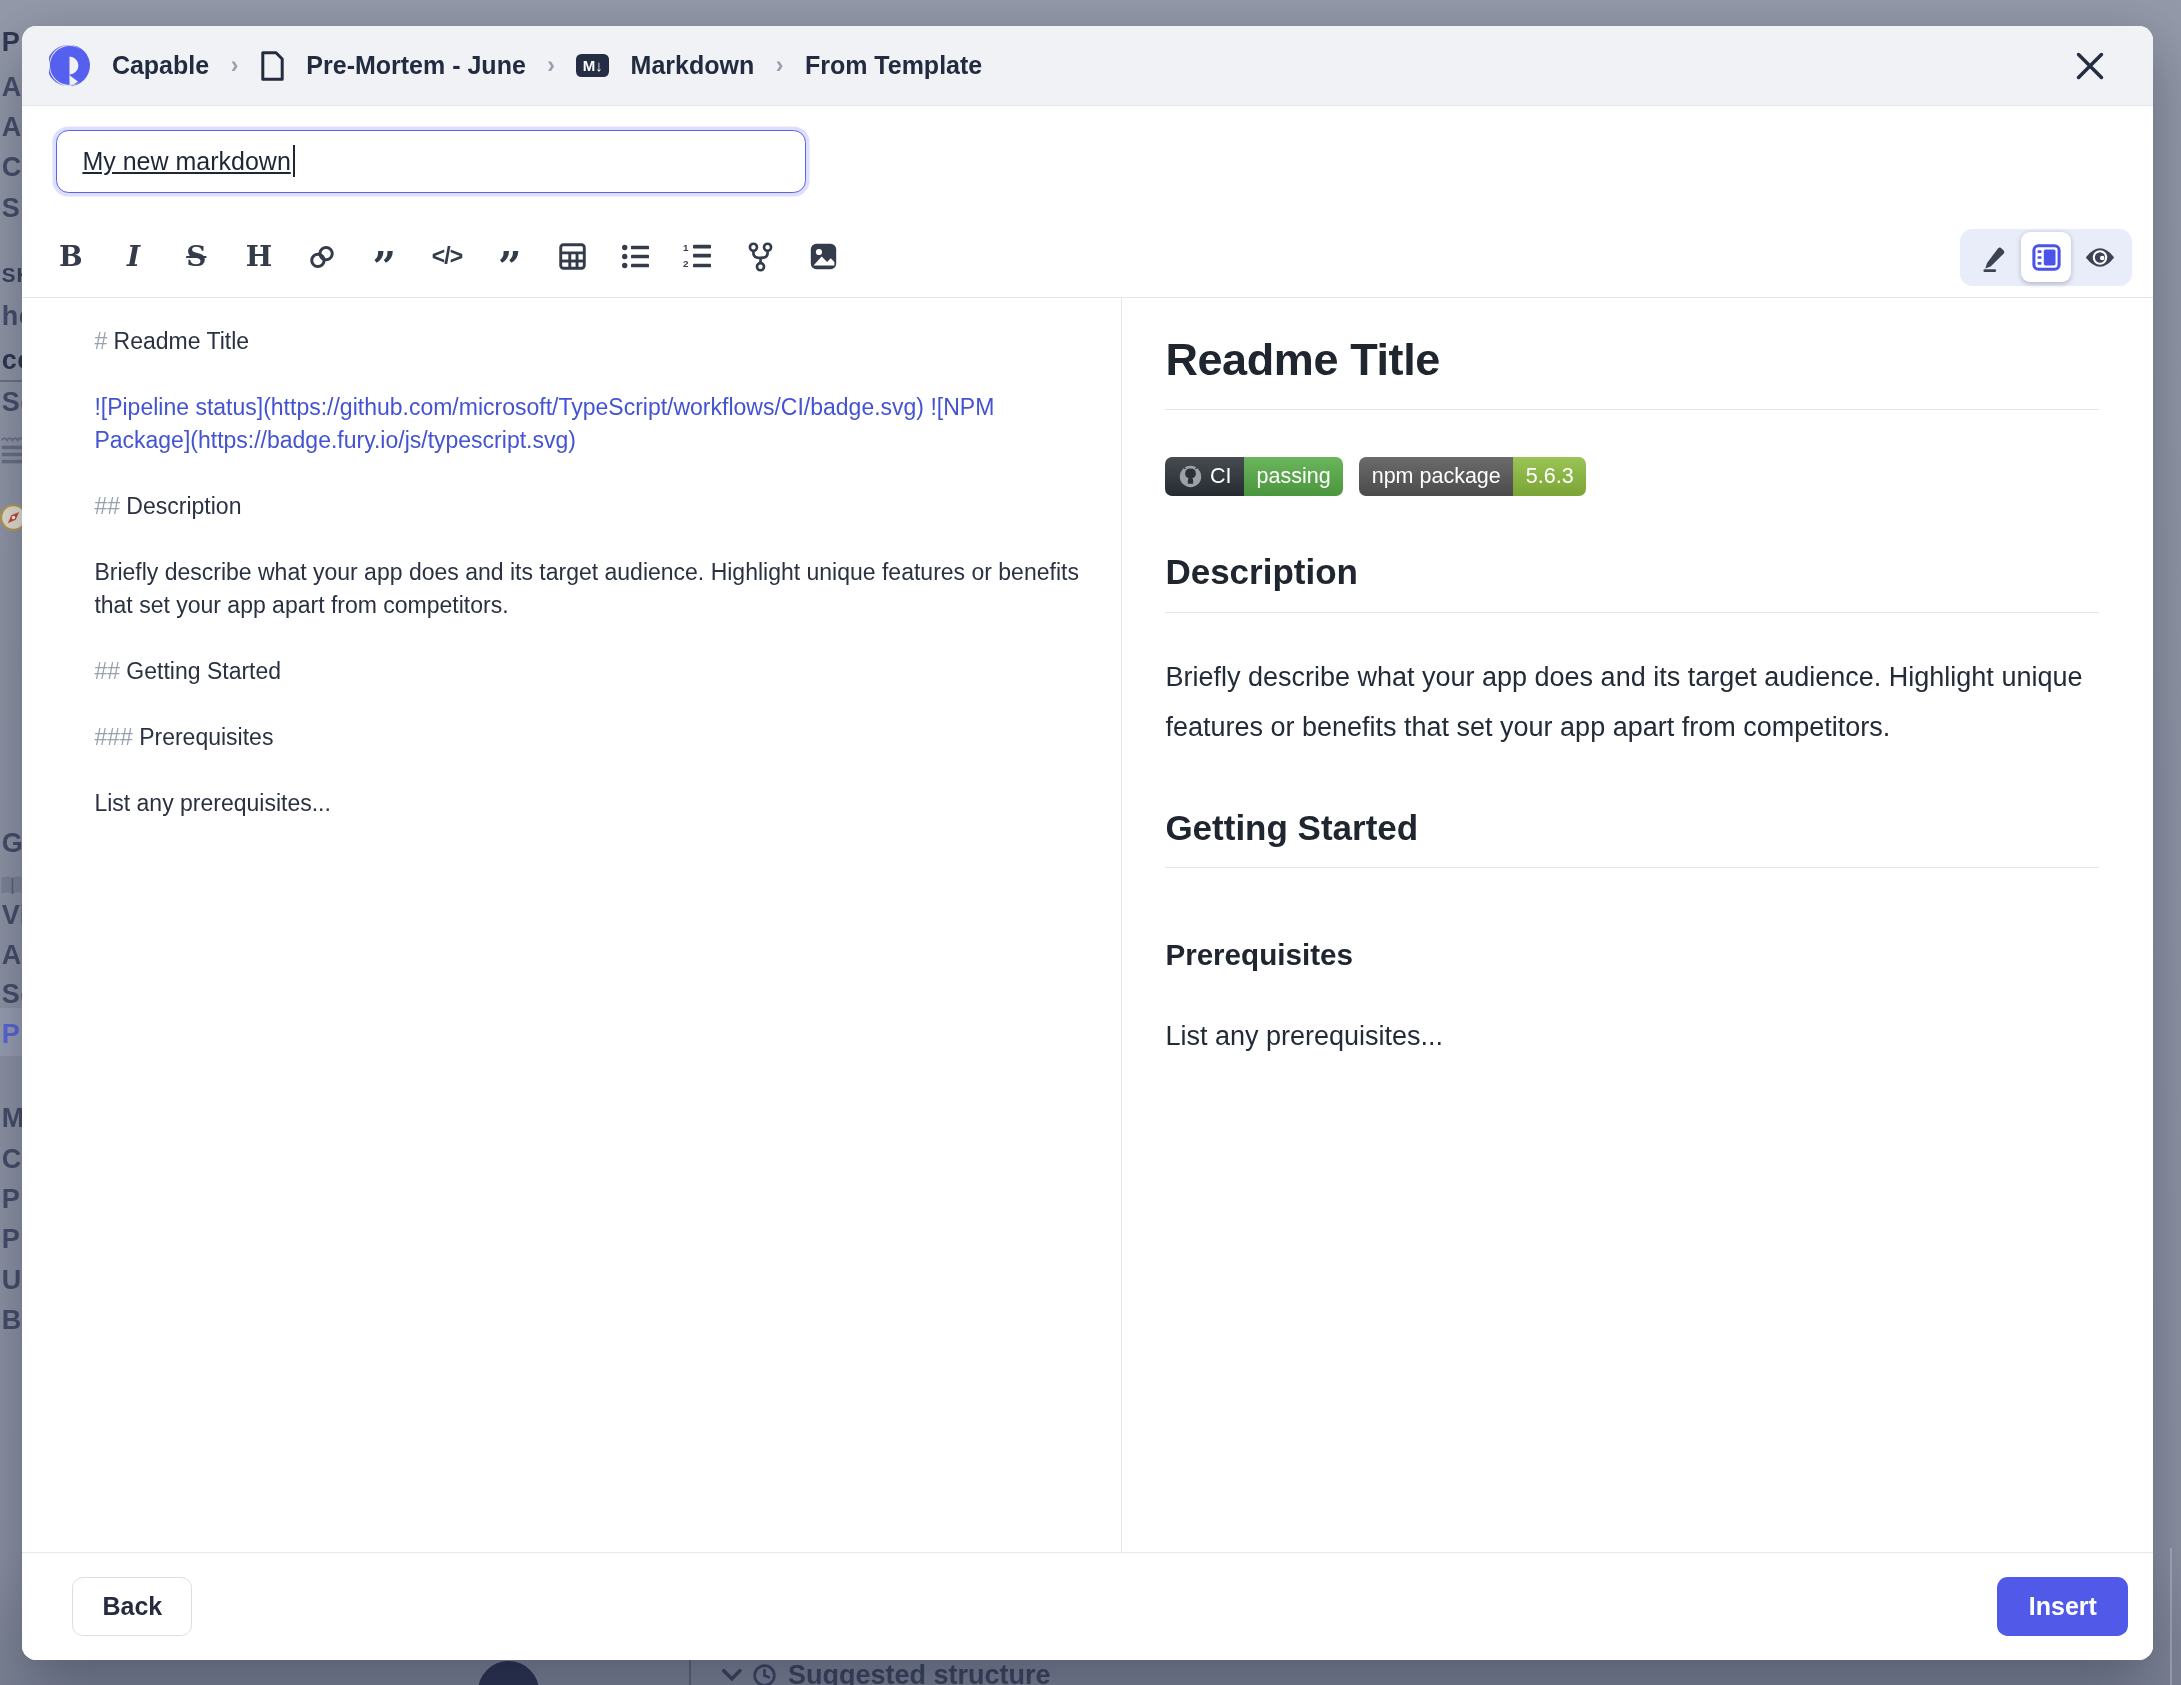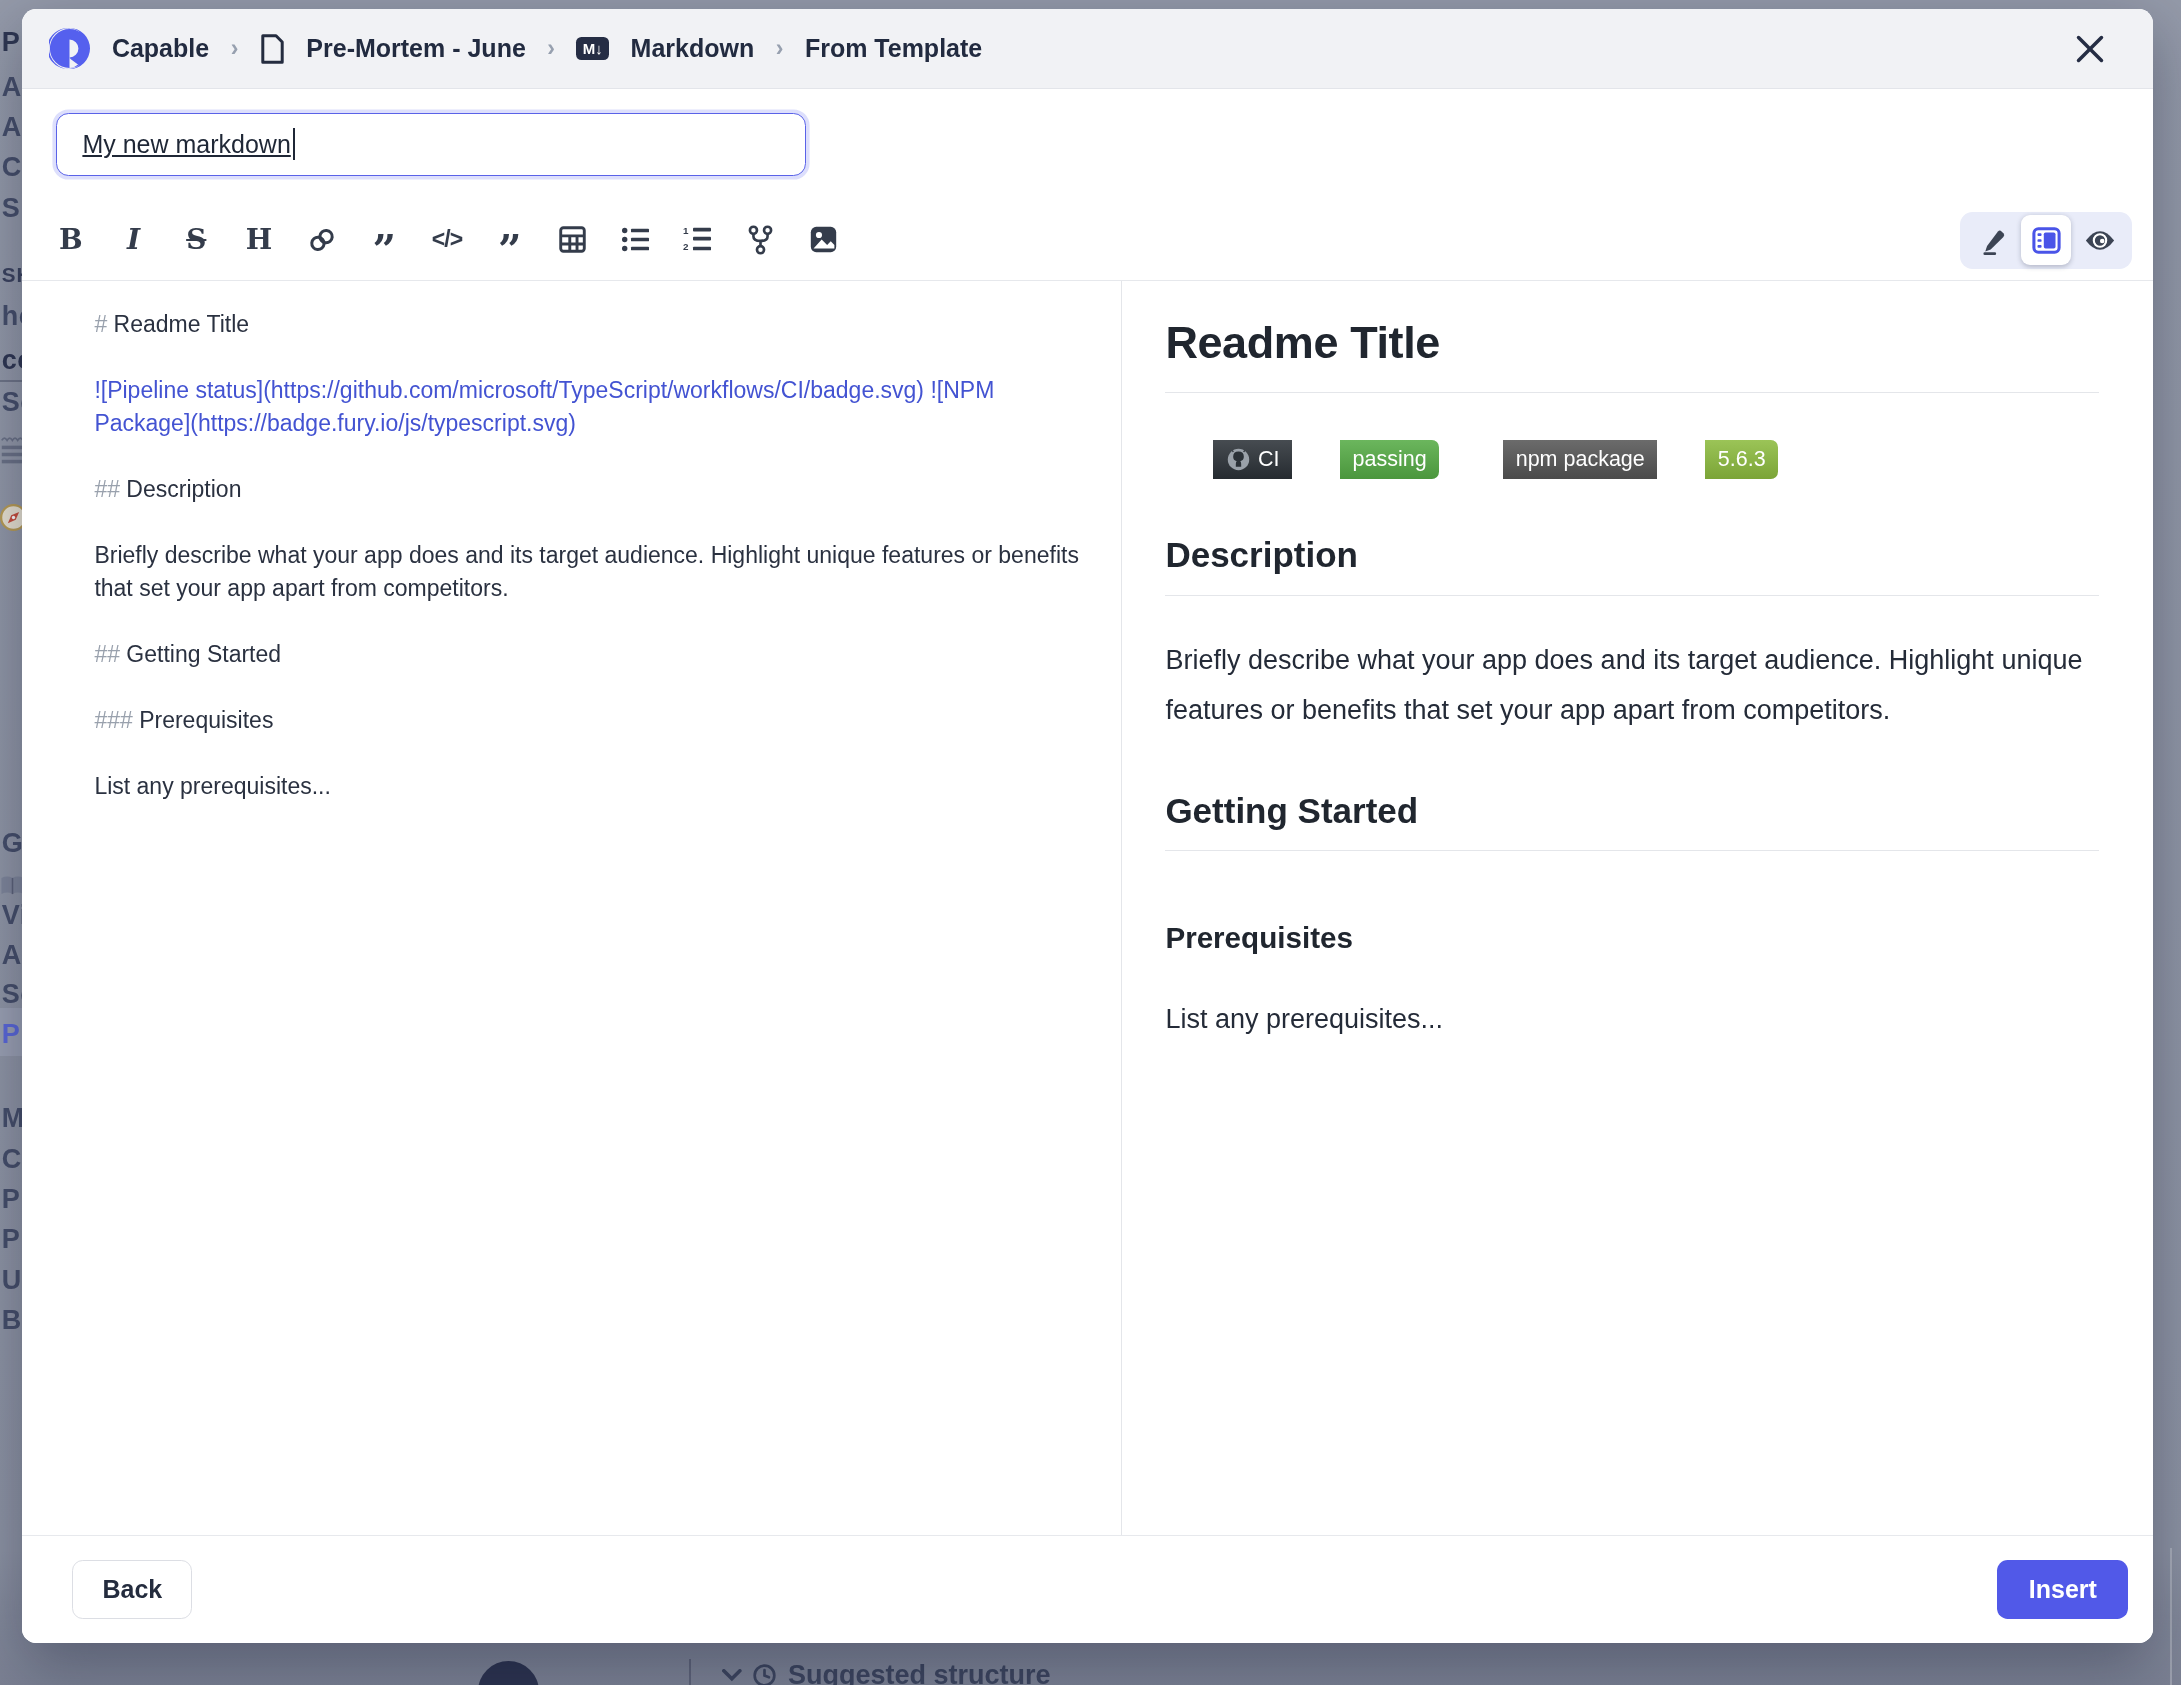--- a/index.html
+++ b/index.html
@@ -24,21 +24,21 @@
   .bd-line{ position:absolute; left:0; width:22.4px; height:1.8px; background:rgba(44,50,74,.35); }
   .bd-icon{ position:absolute; left:0; }
   .bottom-strip-line{ position:absolute; left:689px; top:1659px; width:1.8px; height:27px; background:rgba(50,56,80,.4); }
   .right-faint-line{ position:absolute; left:2170px; top:1548px; width:1.8px; height:138px; background:rgba(255,255,255,.25); }
   .suggested{ position:absolute; top:1660px; left:722px; display:flex; align-items:center; gap:10.7px; color:#3d465f; font-size:27px; font-weight:600; }
   .bd-circle{ position:absolute; left:478px; top:1661px; width:61px; height:61px; border-radius:50%;
     background:#2d3450; display:flex; align-items:flex-end; justify-content:center; }
 
   
   .modal{
-    position:absolute; left:22.4px; top:9px; width:2131px; height:1634px;
+    position:absolute; left:22.4px; top:26px; width:2131px; height:1634px;
     background:#ffffff; border-radius:14.3px; box-shadow:0 21.5px 63px rgba(10,15,40,.35);
     display:flex; flex-direction:column; overflow:hidden;
   }
 
   
   .mheader{
     height:80px; background:#f1f2f5; border-bottom:0.9px solid #e3e5ea;
     display:flex; align-items:center; padding:0 39px 0 27px; flex:none;
   }
   .crumbs{ display:flex; align-items:center; gap:21.5px; font-size:25px; font-weight:700; color:#222b40; }
@@ -91,21 +91,21 @@
   .editor p{ margin:0 0 33px; width:996px; }
   .editor .hash{ color:#99a1ad; }
   .editor .mdlink{ color:#4353d2; }
 
   .preview{ flex:1; padding:36px 54px 0 43px; }
   .pv-h1{ font-size:45px; font-weight:700; color:#20262f; letter-spacing:-0.4px; }
   .pv-hr{ border:none; border-top:1.8px solid #e4e6ea; margin:23px 0 0; }
   .badges{ display:flex; gap:16px; margin-top:47px; }
   .badge{ display:flex; height:39px; border-radius:7.2px; overflow:hidden; font-size:21.5px; color:#fff; }
   .badge .seg{ display:flex; align-items:center; padding:0 12.5px; gap:7.2px;
-    background-image:linear-gradient(rgba(255,255,255,.13), rgba(0,0,0,.12));margin-left:48px; }
+    background-image:linear-gradient(rgba(255,255,255,.13), rgba(0,0,0,.12)); }
   .pv-h2{ font-size:35px; font-weight:700; color:#20262f; margin-top:56px; }
   .pv-h2 + .pv-hr{ margin-top:19.7px; }
   .pv-body{ font-size:27px; line-height:50px; color:#242b38; margin-top:39px; max-width:985px; }
   .pv-h3{ font-size:29.6px; font-weight:700; color:#20262f; margin-top:70px; }
 
   
   .mfooter{
     height:108px; border-top:1.8px solid #e7e9ed; flex:none;
     display:flex; align-items:center; justify-content:space-between; padding:0 25px 0 50px; background:#fff;
   }

